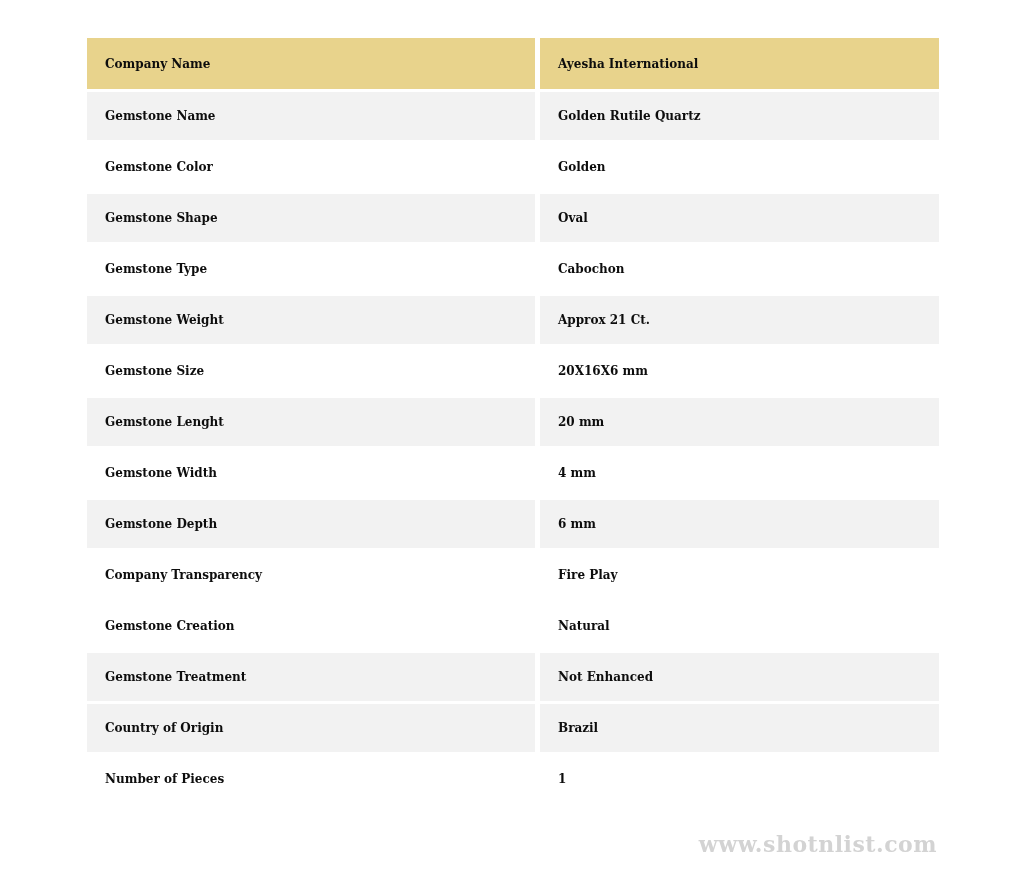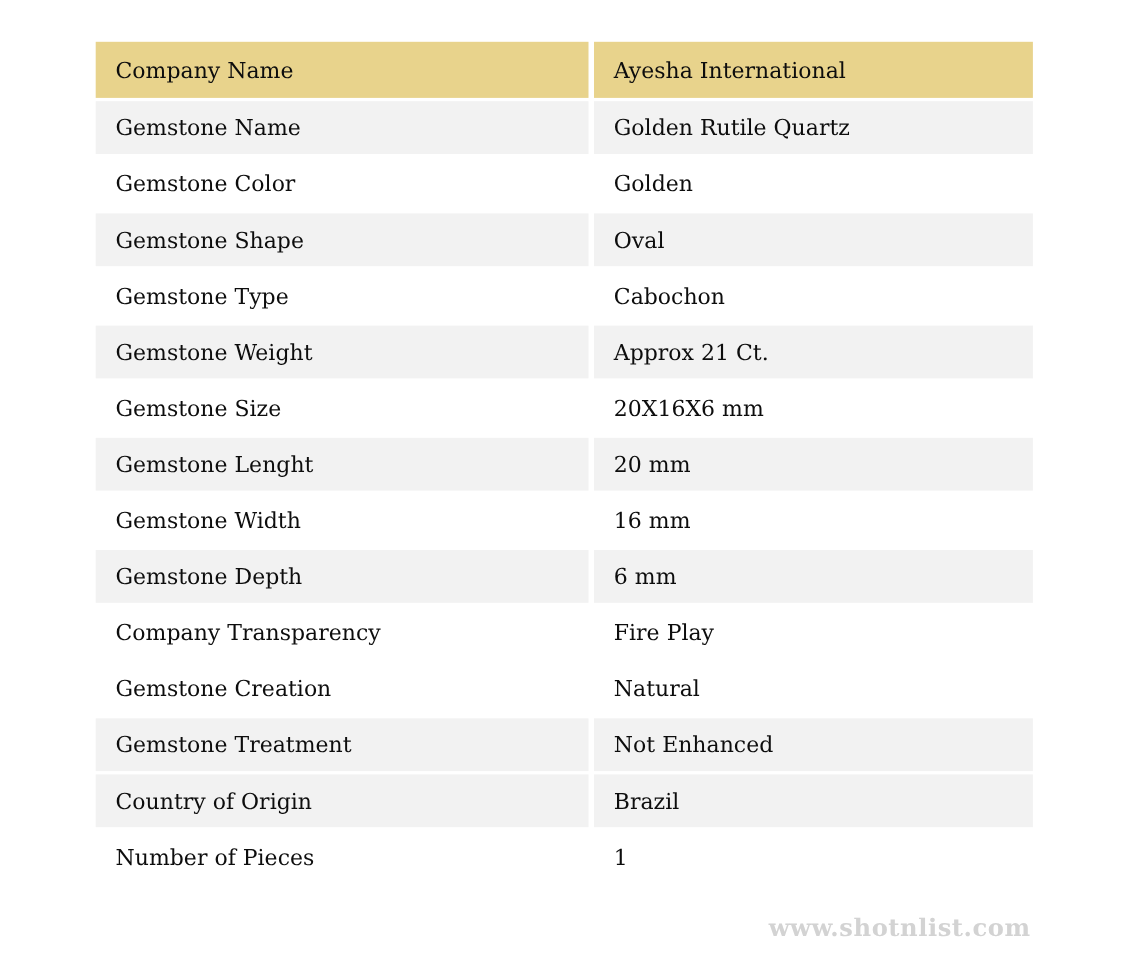--- a/index.html
+++ b/index.html
@@ -24,22 +24,22 @@
   .spec-row{
     display:flex;
     gap:5px;
     height:48px;
   }
   .spec-row.header{height:51px;}
   .cell{
     display:flex;
     align-items:center;
     padding-left:18px;
-    font-size:20px;
-    font-weight:normal;
+    font-size:12px;
+    font-weight:bold;
     color:var(--text);
     background:#ffffff;
   }
   .cell.label{width:448px;flex:0 0 448px;}
   .cell.value{flex:1 1 auto;}
   .spec-row.header .cell{background:var(--header-bg);}
   .spec-row.alt .cell{background:var(--alt-bg);}
 
   .watermark{
     position:absolute;
@@ -83,21 +83,21 @@
     <div class="spec-row">
     <div class="cell label">Gemstone Size</div>
     <div class="cell value">20X16X6 mm</div>
   </div>
     <div class="spec-row alt">
     <div class="cell label">Gemstone Lenght</div>
     <div class="cell value">20 mm</div>
   </div>
     <div class="spec-row">
     <div class="cell label">Gemstone Width</div>
-    <div class="cell value">16 mm</div>
+    <div class="cell value">4 mm</div>
   </div>
     <div class="spec-row alt">
     <div class="cell label">Gemstone Depth</div>
     <div class="cell value">6 mm</div>
   </div>
     <div class="spec-row">
     <div class="cell label">Company Transparency</div>
     <div class="cell value">Fire Play</div>
   </div>
     <div class="spec-row">

